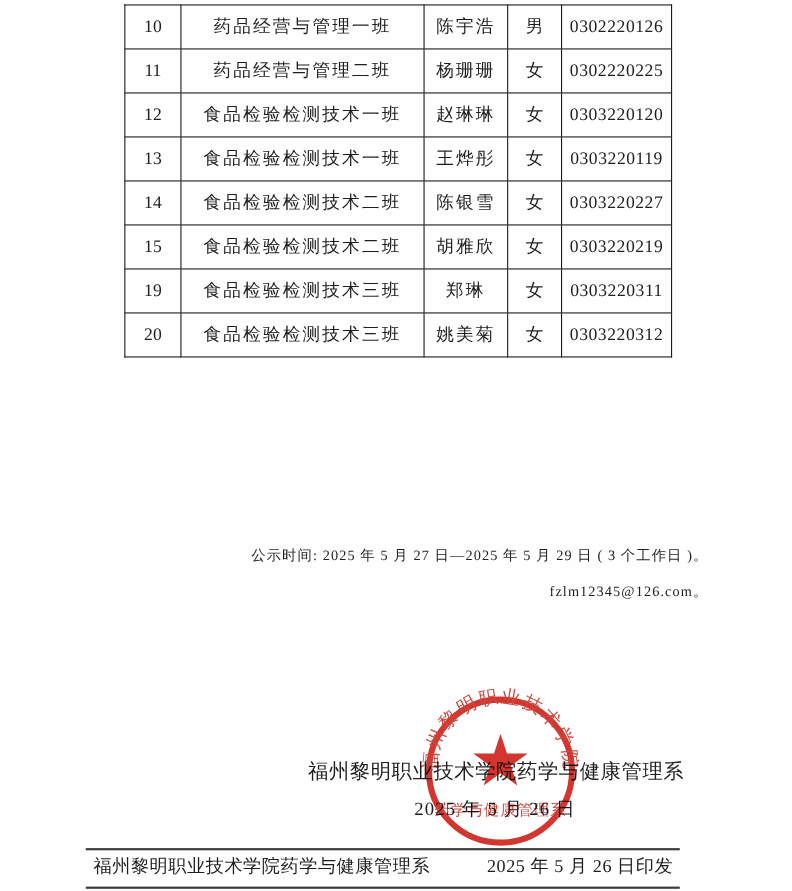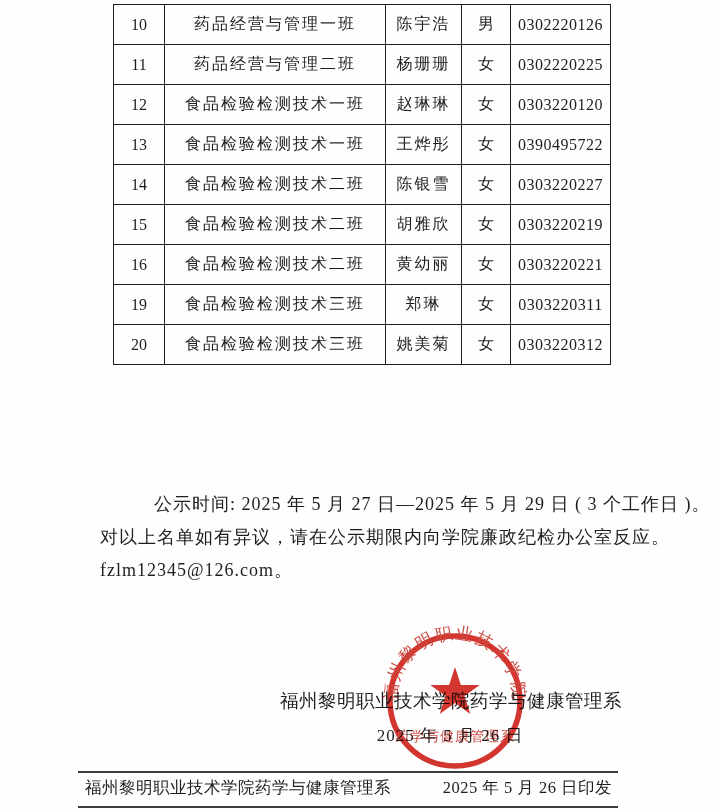--- a/index.html
+++ b/index.html
@@ -32,22 +32,22 @@
     white-space:nowrap;
   }
   td.c-no{width:50px;}
   td.c-class{width:220px;letter-spacing:2px;margin-top:16px;}
   td.c-name{width:75px;letter-spacing:2px;}
   td.c-gender{width:48px;}
   td.c-id{width:99px;letter-spacing:0.5px;}
 
   
   .notice{
-    position:absolute;left:100px;top:488px;width:560px;
-    font-size:18px;letter-spacing:1px;
+    position:absolute;left:84px;top:488px;width:560px;
+    font-size:13px;letter-spacing:1px;text-align:right;
   }
   .notice .line{height:33px;line-height:33px;white-space:nowrap;}
   .notice .line.indent{text-indent:54px;}
 
   
   .sig-dept{
     position:absolute;left:84px;top:688px;width:538px;
     text-align:right;font-size:18.5px;letter-spacing:0.5px;white-space:nowrap;
   }
   .sig-date{
@@ -97,63 +97,55 @@
         <td class="c-class">食品检验检测技术一班</td>
         <td class="c-name">赵琳琳</td>
         <td class="c-gender">女</td>
         <td class="c-id">0303220120</td>
       </tr>
       <tr>
         <td class="c-no">13</td>
         <td class="c-class">食品检验检测技术一班</td>
         <td class="c-name">王烨彤</td>
         <td class="c-gender">女</td>
-        <td class="c-id">0390495722</td>
+        <td class="c-id">0303220119</td>
       </tr>
       <tr>
         <td class="c-no">14</td>
         <td class="c-class">食品检验检测技术二班</td>
         <td class="c-name">陈银雪</td>
         <td class="c-gender">女</td>
         <td class="c-id">0303220227</td>
       </tr>
       <tr>
         <td class="c-no">15</td>
         <td class="c-class">食品检验检测技术二班</td>
         <td class="c-name">胡雅欣</td>
         <td class="c-gender">女</td>
         <td class="c-id">0303220219</td>
-      </tr>
-      <tr>
-        <td class="c-no">16</td>
-        <td class="c-class">食品检验检测技术二班</td>
-        <td class="c-name">黄幼丽</td>
-        <td class="c-gender">女</td>
-        <td class="c-id">0303220221</td>
       </tr>
       <tr>
         <td class="c-no">19</td>
         <td class="c-class">食品检验检测技术三班</td>
         <td class="c-name">郑琳</td>
         <td class="c-gender">女</td>
         <td class="c-id">0303220311</td>
       </tr>
       <tr>
         <td class="c-no">20</td>
         <td class="c-class">食品检验检测技术三班</td>
         <td class="c-name">姚美菊</td>
         <td class="c-gender">女</td>
         <td class="c-id">0303220312</td>
       </tr>
     </tbody>
   </table>
 
   <div class="notice">
     <div class="line indent">公示时间: 2025 年 5 月 27 日—2025 年 5 月 29 日 ( 3 个工作日 )。</div>
-    <div class="line">对以上名单如有异议，请在公示期限内向学院廉政纪检办公室反应。</div>
     <div class="line">fzlm12345@126.com。</div>
   </div>
 
   <div class="sig-dept">福州黎明职业技术学院药学与健康管理系</div>
   <div class="sig-date">2025 年 5 月 26 日</div>
 
   <svg class="seal" viewBox="0 0 190 190" width="190" height="190">
     <defs>
       <path id="sealArc" d="M 40.5 111.8 A 58 58 0 1 1 149.5 111.8" fill="none"></path>
     </defs>

